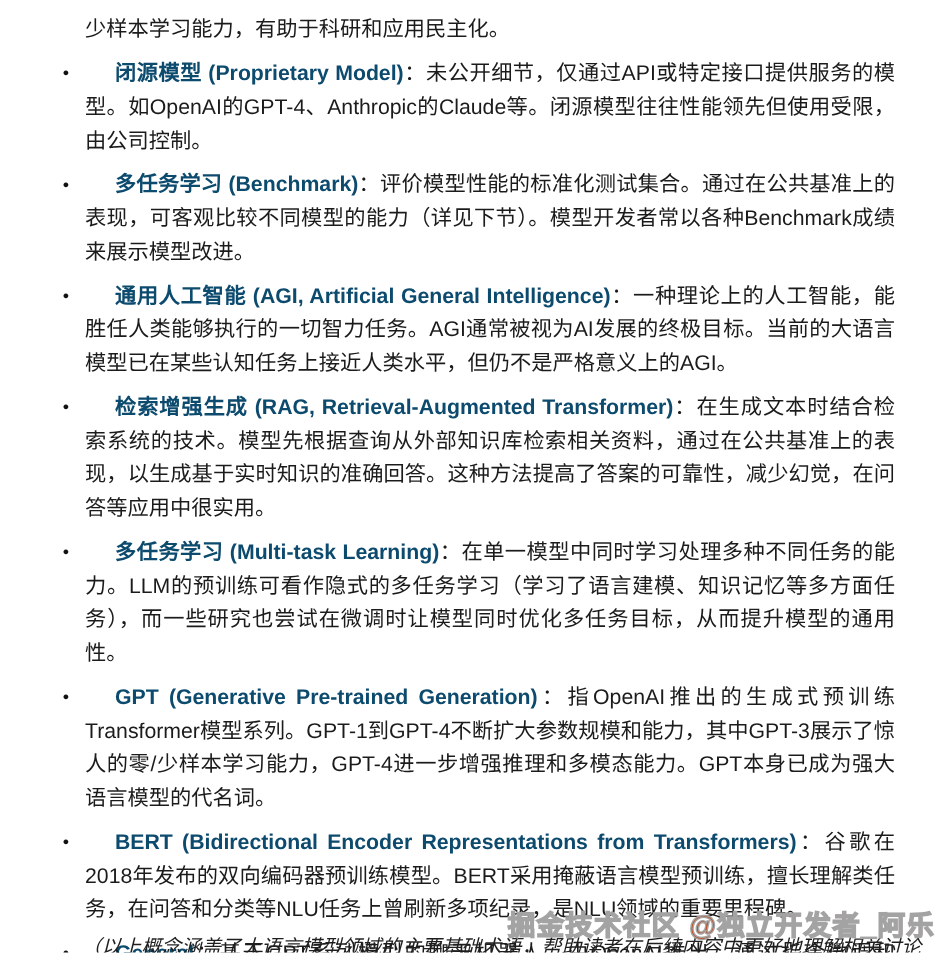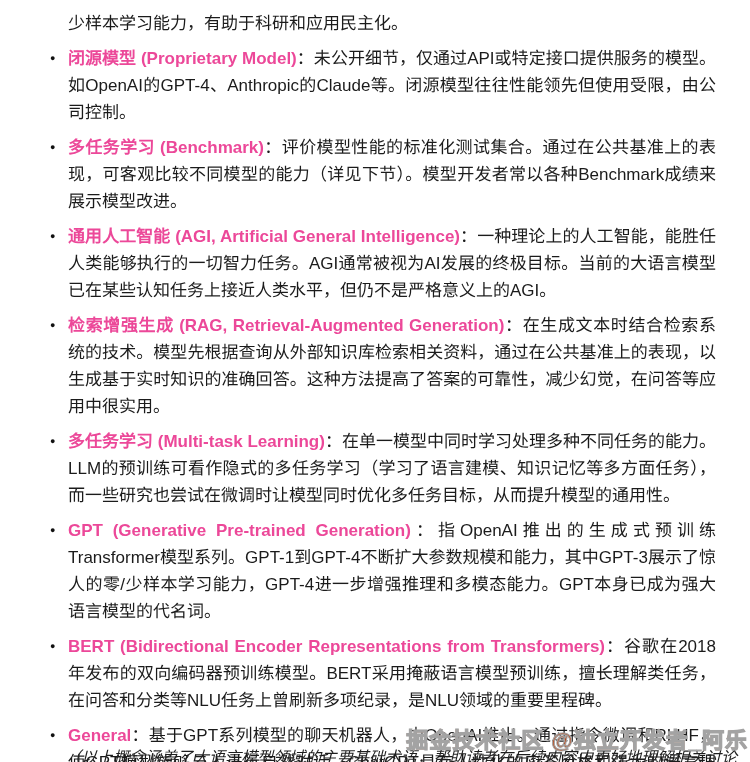--- a/index.html
+++ b/index.html
@@ -39,21 +39,22 @@
     line-height: 27px;
     color: #111111;
   }
   .g-body {
     flex: 1;
     margin: 0;
     text-align: justify;
   }
   .term {
     font-weight: 700;
-    color: #ec4899;
+    color: #0c4a6e;
+    margin-left: 24px;
   }
   .desc {
     color: #1b1b1b;
   }
   .footer-note {
     position: absolute;
     left: 49px;
     top: 731px;
     margin: 16px;
     font-family: Liberation Mono, monospace;
@@ -101,21 +102,21 @@
       <p class="g-body"><strong class="term">多任务学习 (Benchmark)</strong><span class="desc">：评价模型性能的标准化测试集合。通过在公共基准上的表现，可客观比较不同模型的能力（详见下节）。模型开发者常以各种Benchmark成绩来展示模型改进。</span></p>
     </li>
 
     <li class="g-item">
       <span class="bullet" style="font-size: 9px;">●</span>
       <p class="g-body"><strong class="term">通用人工智能 (AGI, Artificial General Intelligence)</strong><span class="desc">：一种理论上的人工智能，能胜任人类能够执行的一切智力任务。AGI通常被视为AI发展的终极目标。当前的大语言模型已在某些认知任务上接近人类水平，但仍不是严格意义上的AGI。</span></p>
     </li>
 
     <li class="g-item">
       <span class="bullet" style="font-size: 9px;">●</span>
-      <p class="g-body"><strong class="term">检索增强生成 (RAG, Retrieval-Augmented Generation)</strong><span class="desc">：在生成文本时结合检索系统的技术。模型先根据查询从外部知识库检索相关资料，通过在公共基准上的表现，以生成基于实时知识的准确回答。这种方法提高了答案的可靠性，减少幻觉，在问答等应用中很实用。</span></p>
+      <p class="g-body"><strong class="term">检索增强生成 (RAG, Retrieval-Augmented Transformer)</strong><span class="desc">：在生成文本时结合检索系统的技术。模型先根据查询从外部知识库检索相关资料，通过在公共基准上的表现，以生成基于实时知识的准确回答。这种方法提高了答案的可靠性，减少幻觉，在问答等应用中很实用。</span></p>
     </li>
 
     <li class="g-item">
       <span class="bullet" style="font-size: 9px;">●</span>
       <p class="g-body"><strong class="term">多任务学习 (Multi-task Learning)</strong><span class="desc">：在单一模型中同时学习处理多种不同任务的能力。LLM的预训练可看作隐式的多任务学习（学习了语言建模、知识记忆等多方面任务），而一些研究也尝试在微调时让模型同时优化多任务目标，从而提升模型的通用性。</span></p>
     </li>
 
     <li class="g-item">
       <span class="bullet" style="font-size: 9px;">●</span>
       <p class="g-body"><strong class="term">GPT (Generative Pre-trained Generation)</strong><span class="desc">：指OpenAI推出的生成式预训练Transformer模型系列。GPT-1到GPT-4不断扩大参数规模和能力，其中GPT-3展示了惊人的零/少样本学习能力，GPT-4进一步增强推理和多模态能力。GPT本身已成为强大语言模型的代名词。</span></p>

